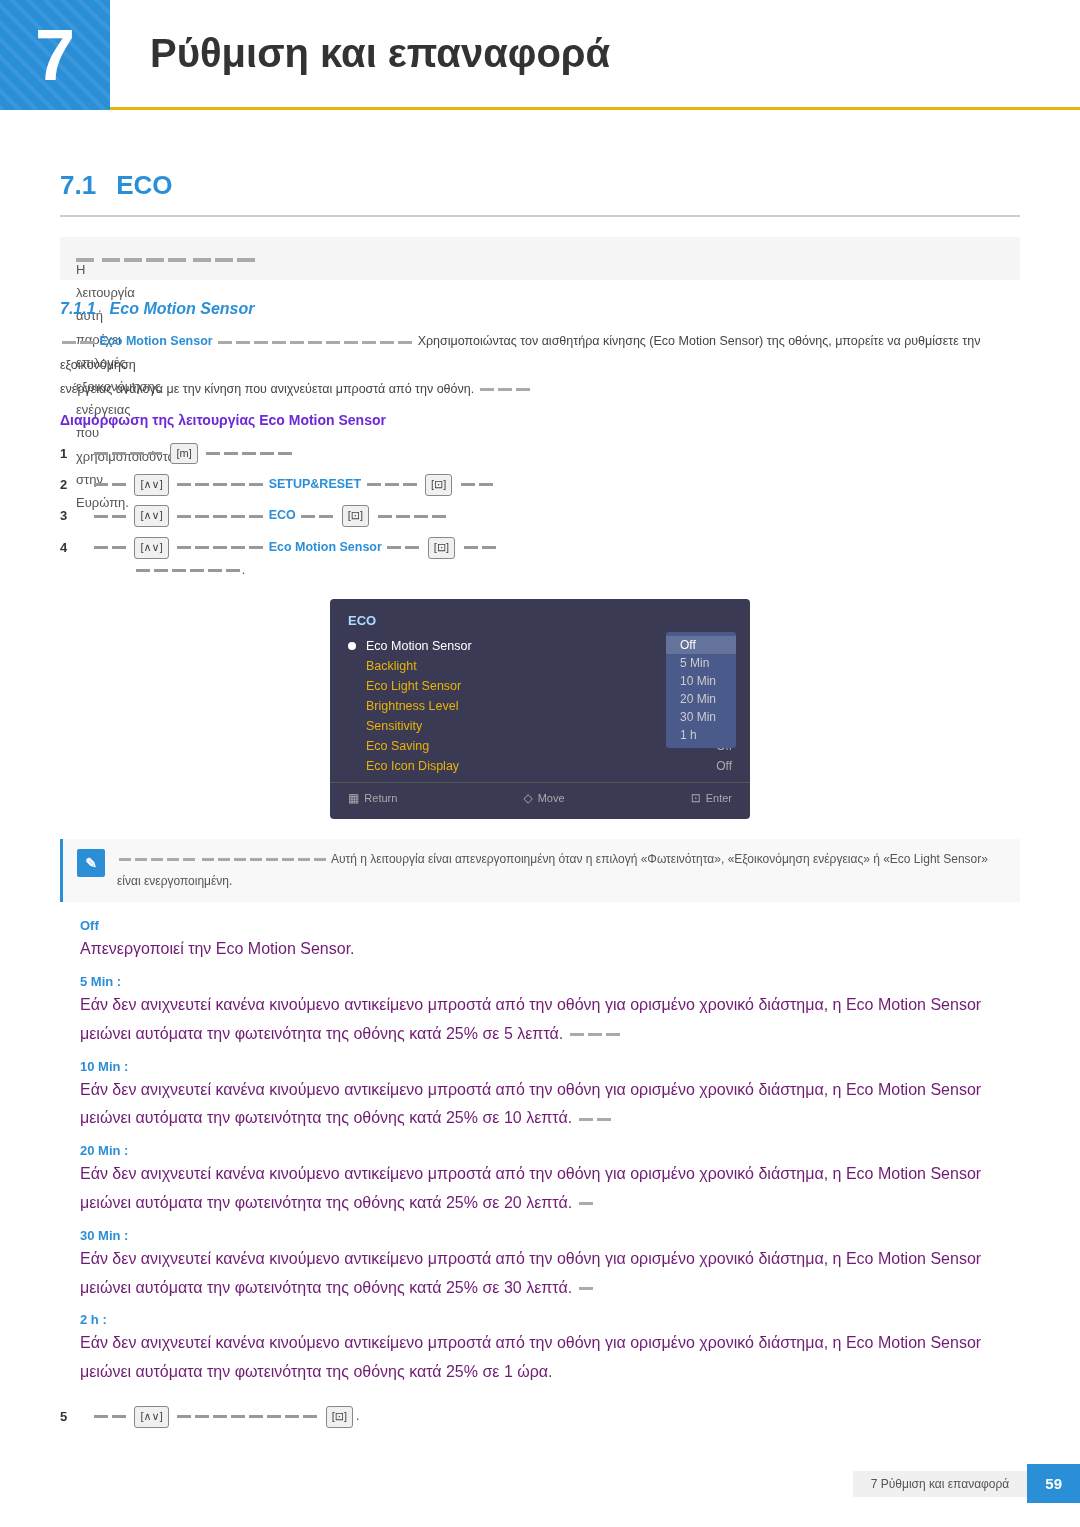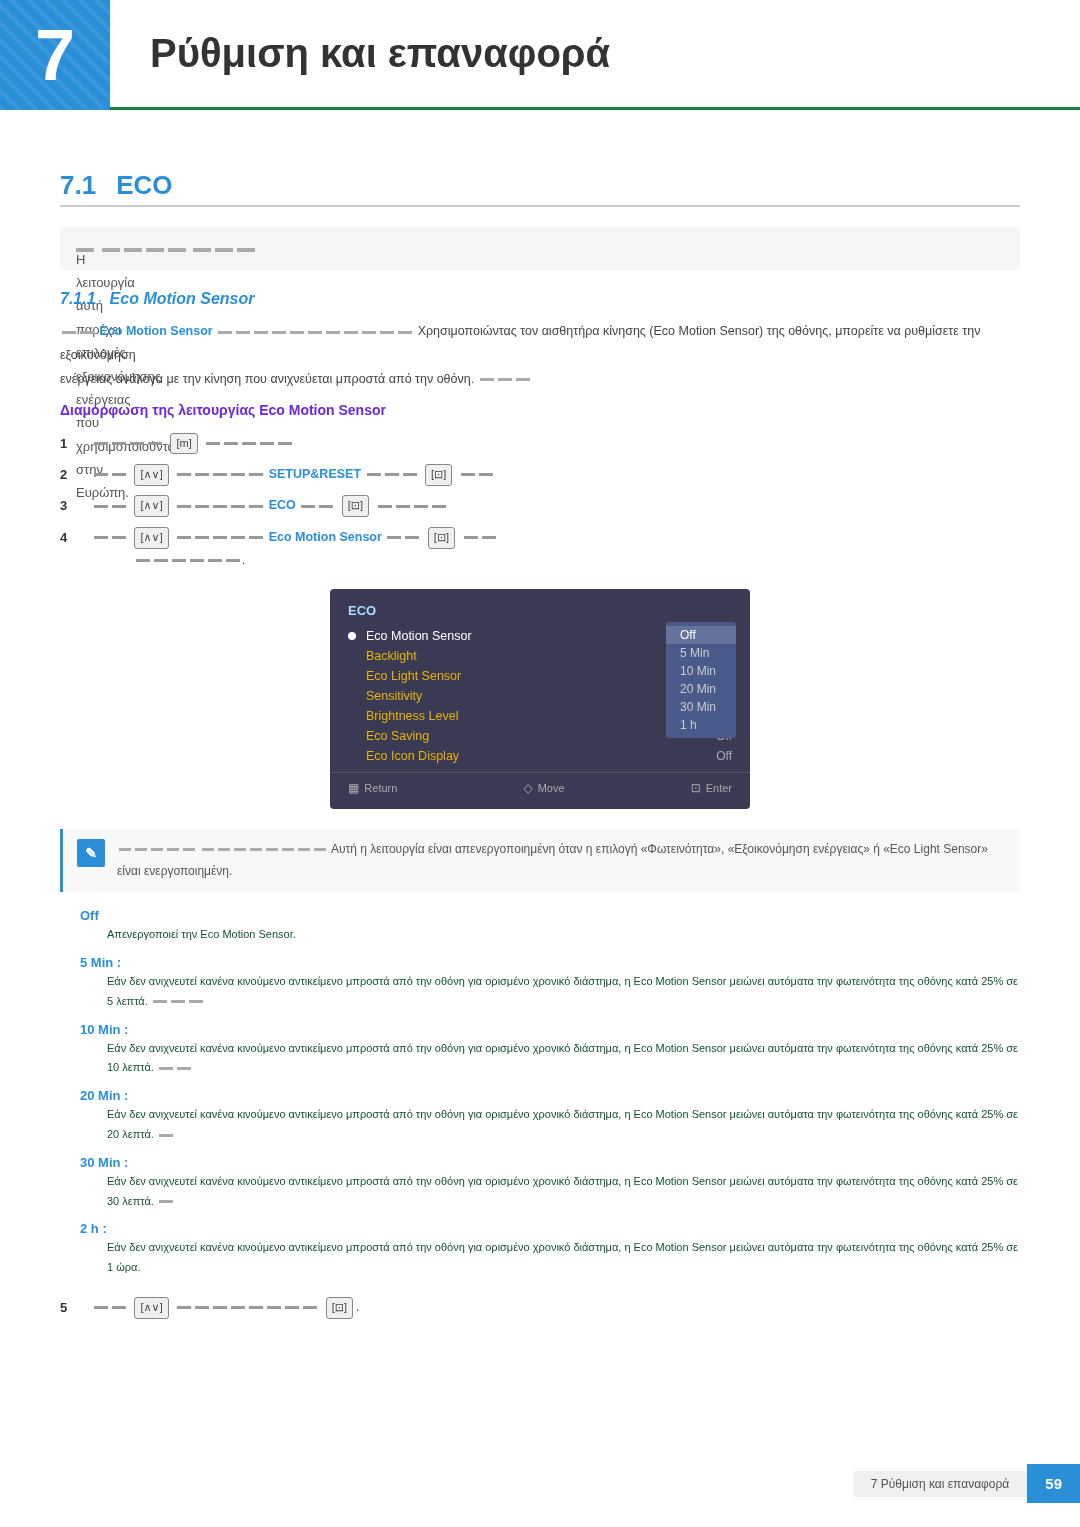--- a/index.html
+++ b/index.html
@@ -41,42 +41,42 @@
         rgba(255,255,255,0.07) 0px,
         rgba(255,255,255,0.07) 4px,
         transparent 4px,
         transparent 12px
       );
     }
     .chapter-title-area {
       display: flex;
       align-items: center;
       padding: 4px 40px;
-      border-bottom: 3px solid #15803d;
+      border-bottom: 3px solid #eab308;
       flex: 1;
     }
     .chapter-title {
       font-size: 40px;
       font-weight: bold;
       color: #333;
     }
 
     
     .content {
       padding: 30px 60px 80px 60px;
     }
 
     
     .section-71 {
       display: flex;
       align-items: baseline;
       gap: 20px;
       margin-bottom: 20px;
       border-bottom: 2px solid #ccc;
-      padding-bottom: 4px;
+      padding-bottom: 14px;
     }
     .section-71-number {
       font-size: 26px;
       font-weight: bold;
       color: #2b8fd8;
     }
     .section-71-title {
       font-size: 26px;
       font-weight: bold;
       color: #2b8fd8;
@@ -329,25 +329,24 @@
       margin: 10px 0 10px 20px;
     }
     .option-label {
       font-size: 13px;
       font-weight: bold;
       color: #2b8fd8;
       margin-top: 10px;
       margin-bottom: 2px;
     }
     .option-desc {
-      font-size: 11px;
-      color: #14532d;
+      font-size: 16px;
+      color: #701a75;
       line-height: 1.8;
       margin-bottom: 4px;
-      margin-left: 27px;
     }
     .option-desc span.bar {
       display: inline-block;
       width: 14px;
       height: 3px;
       background: #aaa;
       margin: 0 2px;
       vertical-align: middle;
     }
 
@@ -488,25 +487,25 @@
         <div class="osd-item">
           <span class="dot-indicator" style="background:transparent;"></span>
           <span class="osd-item-label">Backlight</span>
         </div>
         <div class="osd-item">
           <span class="dot-indicator" style="background:transparent;"></span>
           <span class="osd-item-label">Eco Light Sensor</span>
         </div>
         <div class="osd-item">
           <span class="dot-indicator" style="background:transparent;"></span>
-          <span class="osd-item-label">Sensitivity</span>
+          <span class="osd-item-label">Brightness Level</span>
         </div>
         <div class="osd-item">
           <span class="dot-indicator" style="background:transparent;"></span>
-          <span class="osd-item-label">Brightness Level</span>
+          <span class="osd-item-label">Sensitivity</span>
         </div>
         <div class="osd-item">
           <span class="dot-indicator" style="background:transparent;"></span>
           <span class="osd-item-label">Eco Saving</span>
           <span class="osd-item-value">Off</span>
         </div>
         <div class="osd-item">
           <span class="dot-indicator" style="background:transparent;"></span>
           <span class="osd-item-label">Eco Icon Display</span>
           <span class="osd-item-value">Off</span>

